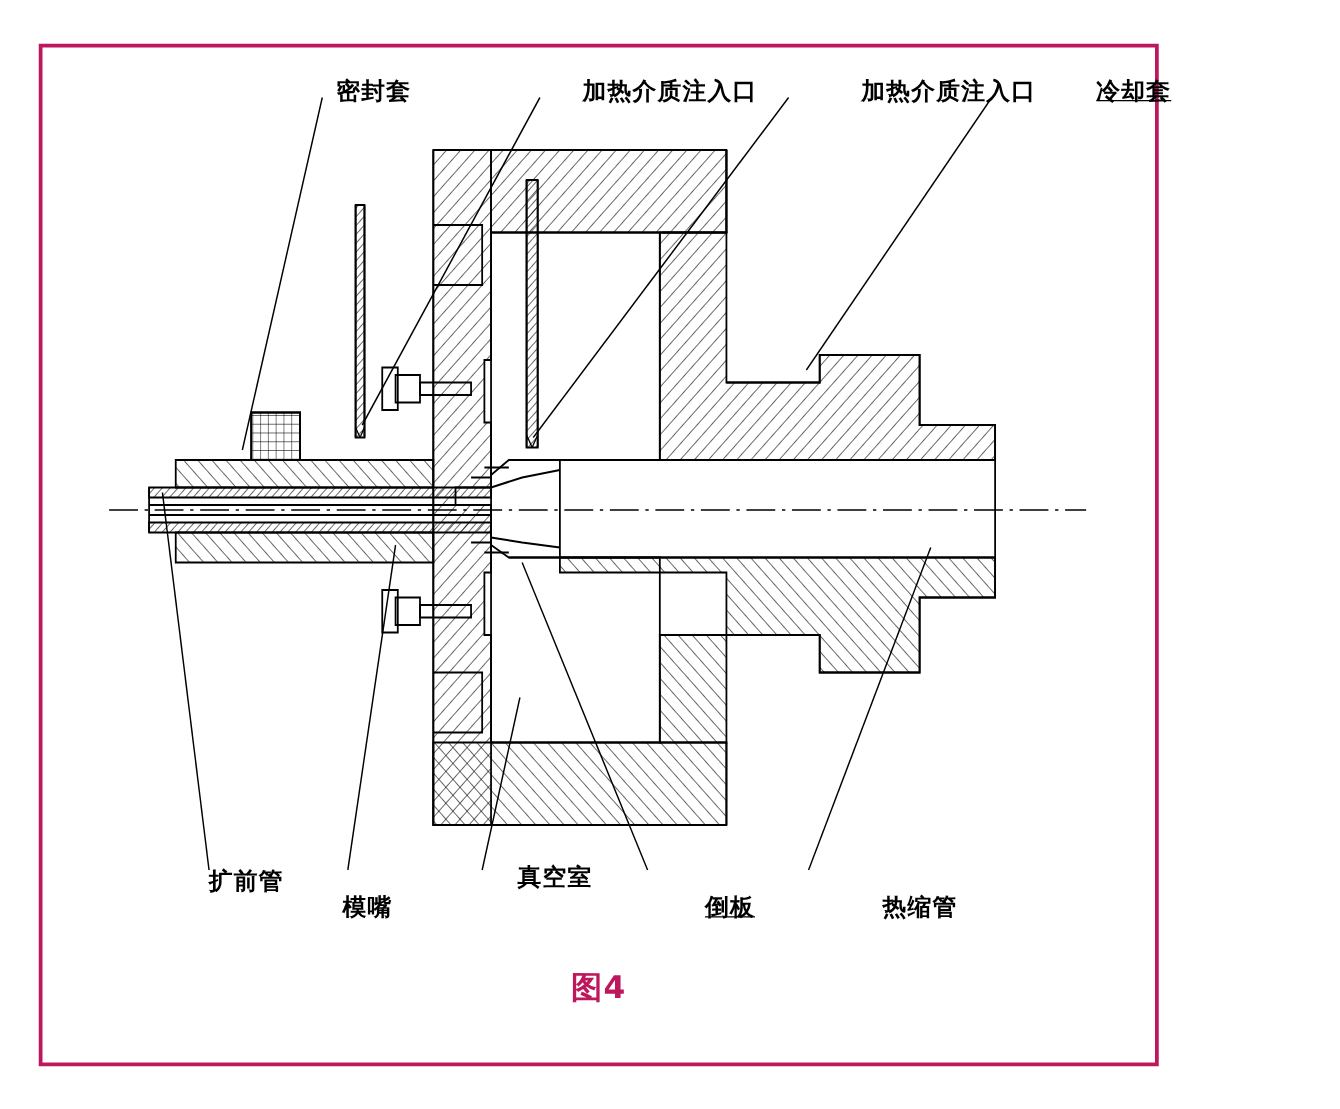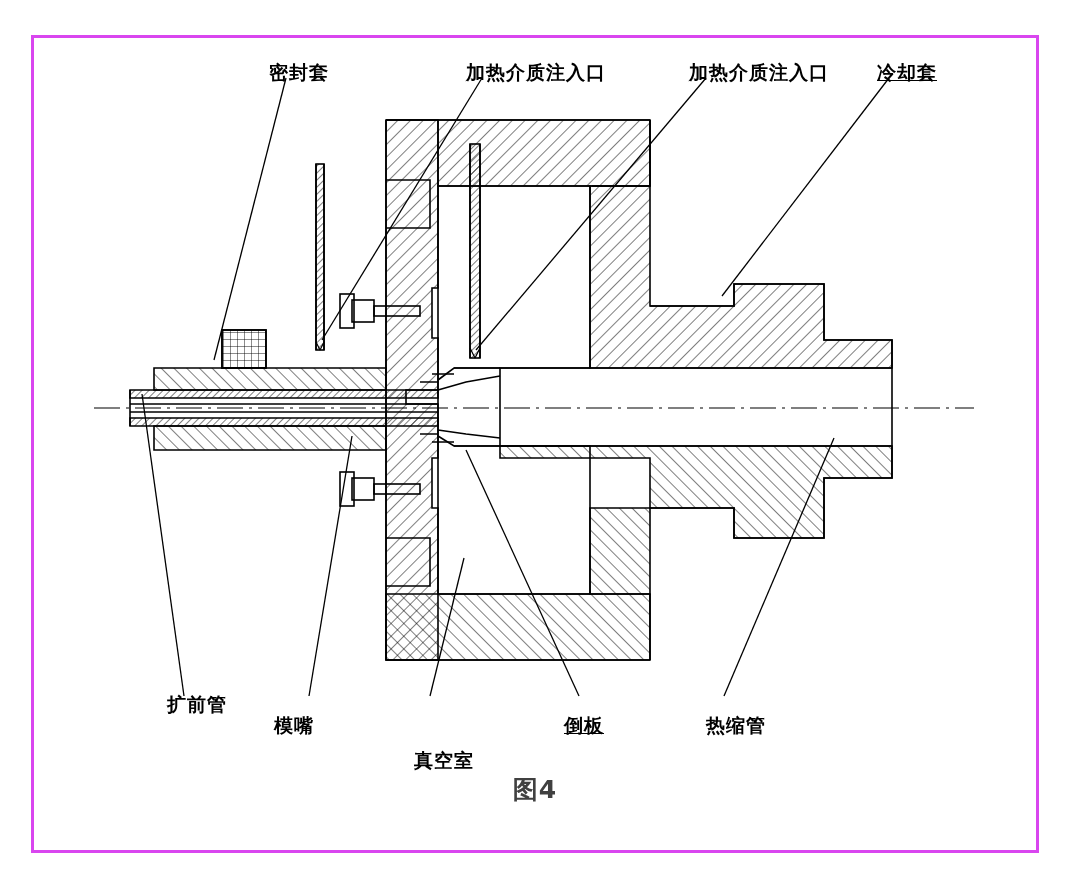--- a/index.html
+++ b/index.html
@@ -11,23 +11,23 @@
     width: 1072px;
     height: 887px;
     font-family: "DejaVu Sans", "Liberation Sans", sans-serif;
     position: relative;
     overflow: hidden;
   }
   #figure-frame {
     position: absolute;
     left: 31px;
     top: 35px;
-    width: 1008px;
+    width: 896px;
     height: 818px;
-    border: 3px solid #d946ef;
+    border: 3px solid #be185d;
     box-sizing: border-box;
     background: #ffffff;
   }
   #drawing-canvas {
     position: absolute;
     left: 0;
     top: 0;
     width: 100%;
     height: 100%;
   }
@@ -42,21 +42,21 @@
   }
   #figure-caption {
     position: absolute;
     left: 0;
     right: 0;
     top: 735px;
     text-align: center;
     font-family: "DejaVu Sans", "Liberation Sans", sans-serif;
     font-size: 25px;
     font-weight: 700;
-    color: #404040;
+    color: #be185d;
     letter-spacing: 1px;
   }
 </style>
 </head>
 <body>
 
 <div id="figure-frame">
 
   <svg id="drawing-canvas" viewBox="0 0 1002 812" preserveAspectRatio="none">
 
@@ -177,18 +177,18 @@
     </g>
   </svg>
 
   <div class="callout-label" style="left:235px; top:22px;">密封套</div>
   <div class="callout-label" style="left:432px; top:22px;">加热介质注入口</div>
   <div class="callout-label" style="left:655px; top:22px;">加热介质注入口</div>
   <div class="callout-label" style="left:843px; top:22px;text-decoration:underline;">冷却套</div>
 
   <div class="callout-label" style="left:133px; top:654px;">扩前管</div>
   <div class="callout-label" style="left:240px; top:675px;">模嘴</div>
-  <div class="callout-label" style="left:380px; top:710px;">真空室</div>
+  <div class="callout-label" style="left:380px; top:651px;">真空室</div>
   <div class="callout-label" style="left:530px; top:675px;text-decoration:underline;">倒板</div>
   <div class="callout-label" style="left:672px; top:675px;">热缩管</div>
 
   <div id="figure-caption">图4</div>
 </div>
 
 </body></html>

